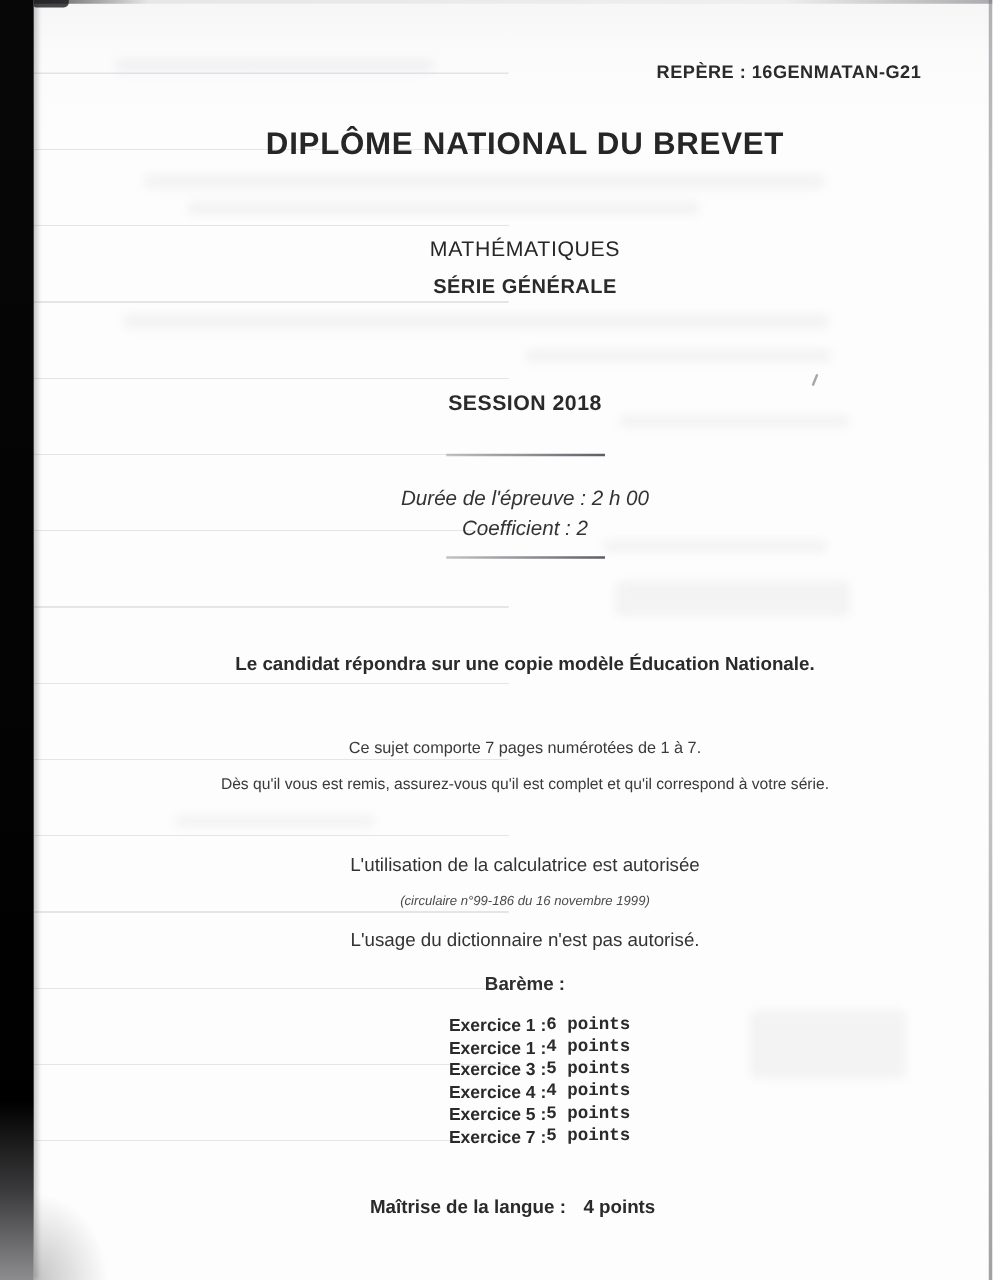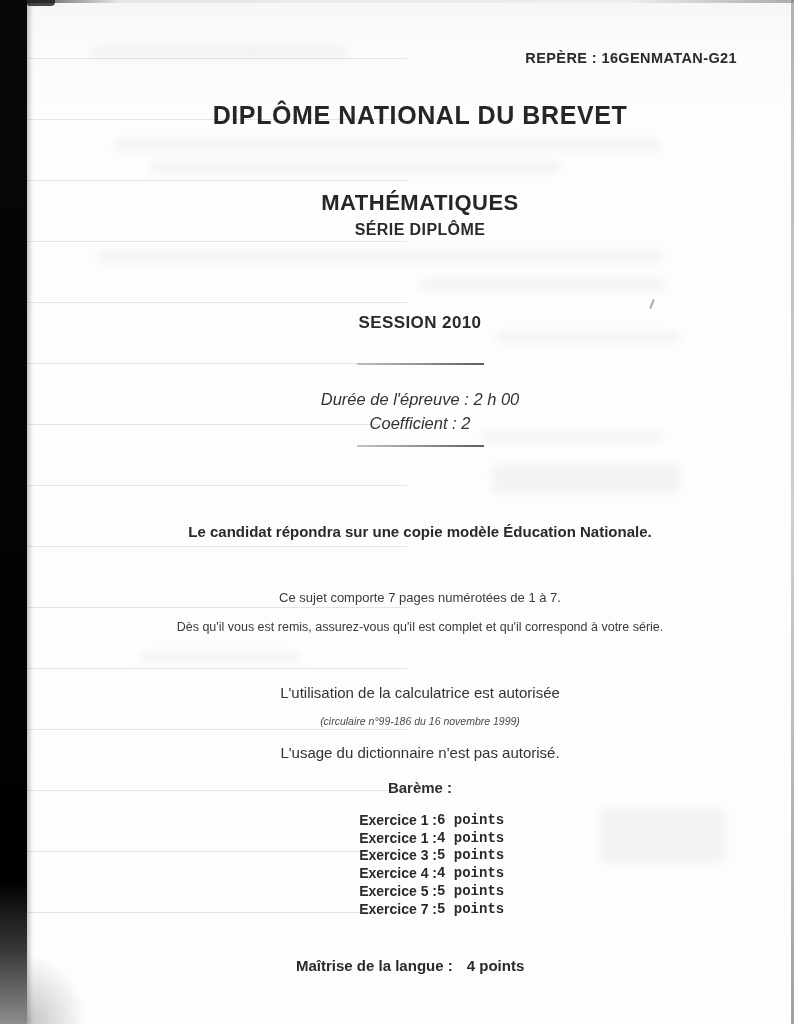--- a/index.html
+++ b/index.html
@@ -59,21 +59,21 @@
   
   .cblock {
     position: absolute; left: 46px; width: 748px;
     text-align: center; white-space: nowrap;
   }
   .repere {
     position: absolute; top: 50px; right: 57px;
     font-size: 14.5px; font-weight: bold; letter-spacing: 0.4px; color: #2a2a2a;
   }
   .doc-title   { top: 101px; font-size: 25px;  font-weight: bold; letter-spacing: 0.6px; color: #262626; }
-  .subject     { top: 190px; font-size: 22px;  font-weight: bold; letter-spacing: 0.5px; color: #262626; }
+  .subject     { top: 190px; font-size: 17px;  font-weight: normal; letter-spacing: 0.5px; color: #262626; }
   .serie       { top: 221px; font-size: 16px;  font-weight: bold; letter-spacing: 0.4px; color: #2a2a2a; }
   .session     { top: 313px; font-size: 17px;  font-weight: bold; letter-spacing: 0.4px; color: #2a2a2a; }
   .sep-line {
     position: absolute; left: 357px; width: 127px; height: 2px;
     background: linear-gradient(90deg, rgba(165,165,170,0.65), rgba(120,120,126,0.85) 55%, rgba(85,85,92,0.95));
   }
   .sep-1 { top: 363px; }
   .sep-2 { top: 445px; }
   .duree-block { top: 387px; font-size: 16.5px; font-style: italic; line-height: 24px; color: #333; }
   .candidat    { top: 523px; font-size: 15px;   font-weight: bold; color: #2a2a2a; }
@@ -114,23 +114,23 @@
   <div class="ghost" style="left:140px; top:652px; width:160px; height:10px;"></div>
   <div class="ghost" style="left:600px; top:808px; width:125px; height:55px;"></div>
 
   <div class="pen-mark"></div>
 
   <div class="repere">REPÈRE : 16GENMATAN-G21</div>
 
   <div class="cblock doc-title">DIPLÔME NATIONAL DU BREVET</div>
 
   <div class="cblock subject">MATHÉMATIQUES</div>
-  <div class="cblock serie">SÉRIE DIPLÔME</div>
+  <div class="cblock serie">SÉRIE GÉNÉRALE</div>
 
-  <div class="cblock session">SESSION 2010</div>
+  <div class="cblock session">SESSION 2018</div>
 
   <div class="sep-line sep-1"></div>
 
   <div class="cblock duree-block">
     <div>Durée de l'épreuve : 2 h 00</div>
     <div>Coefficient : 2</div>
   </div>
 
   <div class="sep-line sep-2"></div>
 

